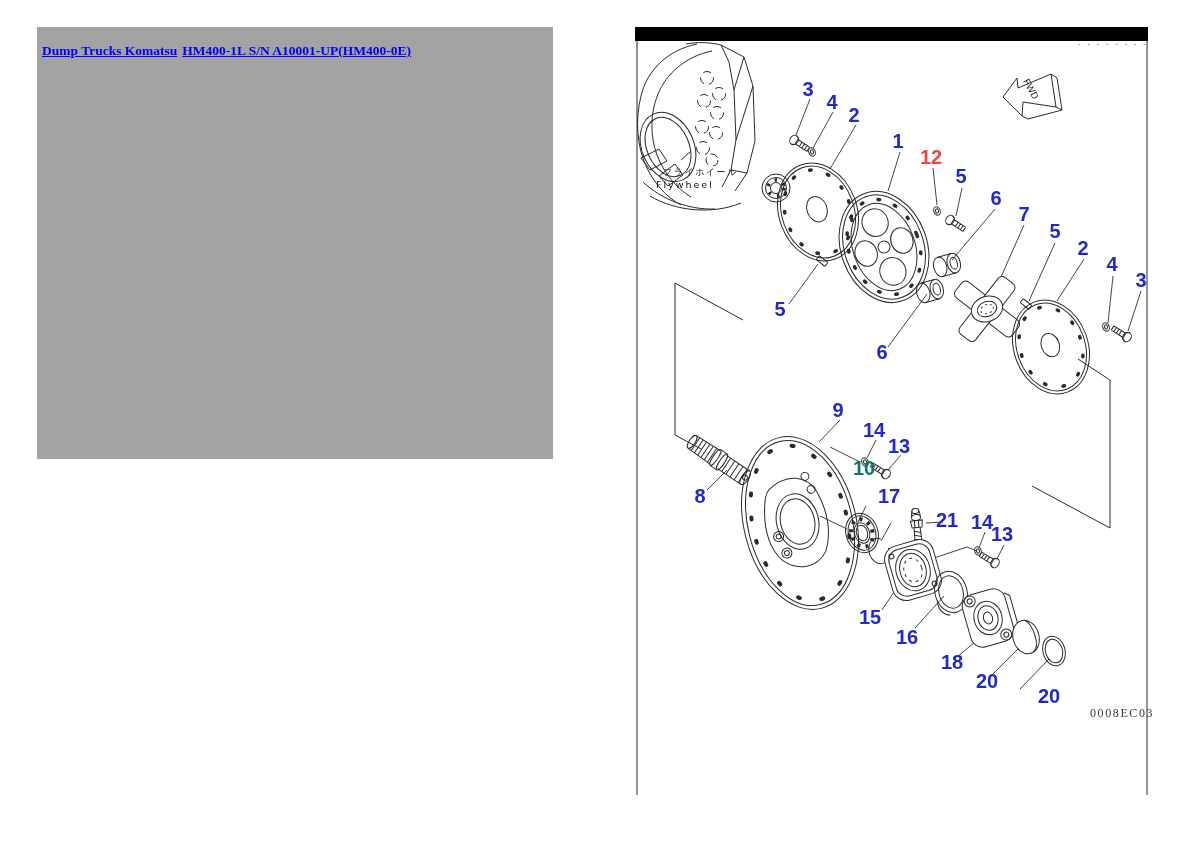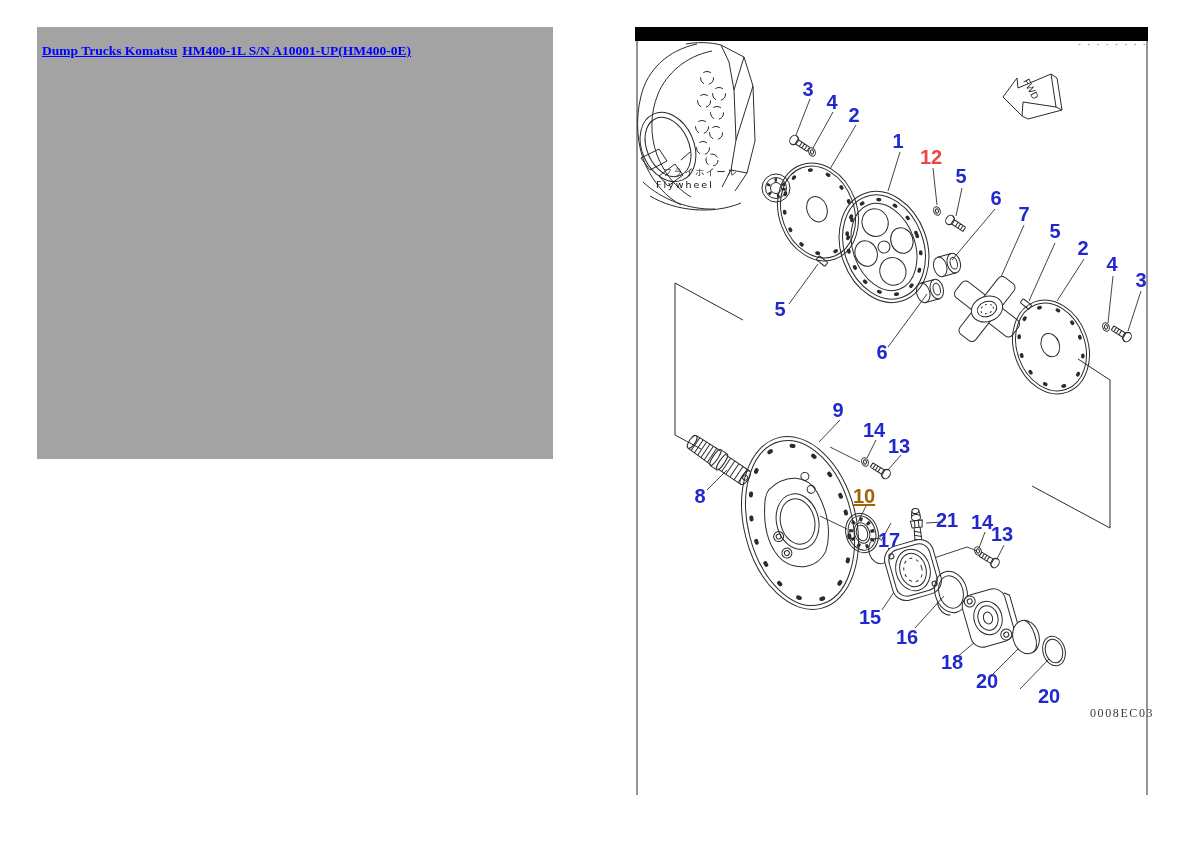--- a/index.html
+++ b/index.html
@@ -304,22 +304,22 @@
     <span class="callout" style="left: 1055px; top: 231px; color: rgb(33, 40, 204);">5</span>
     <span class="callout" style="left: 1083px; top: 248px; color: rgb(33, 40, 204);">2</span>
     <span class="callout" style="left: 1112px; top: 264px; color: rgb(33, 40, 204);">4</span>
     <span class="callout" style="left: 1141px; top: 280px; color: rgb(33, 40, 204);">3</span>
     <span class="callout" style="left: 780px; top: 309px; color: rgb(33, 40, 204);">5</span>
     <span class="callout" style="left: 882px; top: 352px; color: rgb(33, 40, 204);">6</span>
     <span class="callout" style="left: 838px; top: 410px; color: rgb(33, 40, 204);">9</span>
     <span class="callout" style="left: 874px; top: 430px; color: rgb(33, 40, 204);">14</span>
     <span class="callout" style="left: 899px; top: 446px; color: rgb(33, 40, 204);">13</span>
     <span class="callout" style="left: 700px; top: 496px; color: rgb(33, 40, 204);">8</span>
-    <span class="callout" style="left: 864px; top: 496px; color: #a16207; text-decoration: underline;">10</span>
-    <span class="callout" style="left: 889px; top: 540px; color: rgb(33, 40, 204); text-align: right;">17</span>
+    <span class="callout" style="left: 864px; top: 468px; color: #0f766e;">10</span>
+    <span class="callout" style="left: 889px; top: 496px; color: rgb(33, 40, 204); text-align: right;">17</span>
     <span class="callout" style="left: 947px; top: 520px; color: rgb(33, 40, 204);">21</span>
     <span class="callout" style="left: 982px; top: 522px; color: rgb(33, 40, 204);">14</span>
     <span class="callout" style="left: 1002px; top: 534px; color: rgb(33, 40, 204);">13</span>
     <span class="callout" style="left: 870px; top: 617px; color: rgb(33, 40, 204);">15</span>
     <span class="callout" style="left: 907px; top: 637px; color: rgb(33, 40, 204); text-align: center;">16</span>
     <span class="callout" style="left: 952px; top: 662px; color: rgb(33, 40, 204); text-align: right;">18</span>
     <span class="callout" style="left: 987px; top: 681px; color: rgb(33, 40, 204);">20</span>
     <span class="callout" style="left: 1014px; top: 696px; color: rgb(33, 40, 204); margin-left: 35px;">20</span>
   </div>
 

